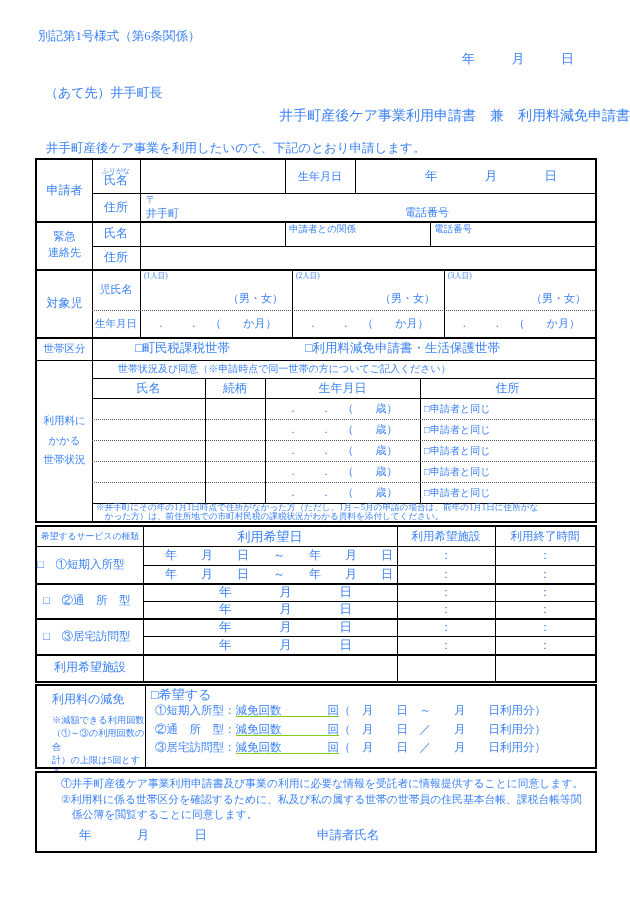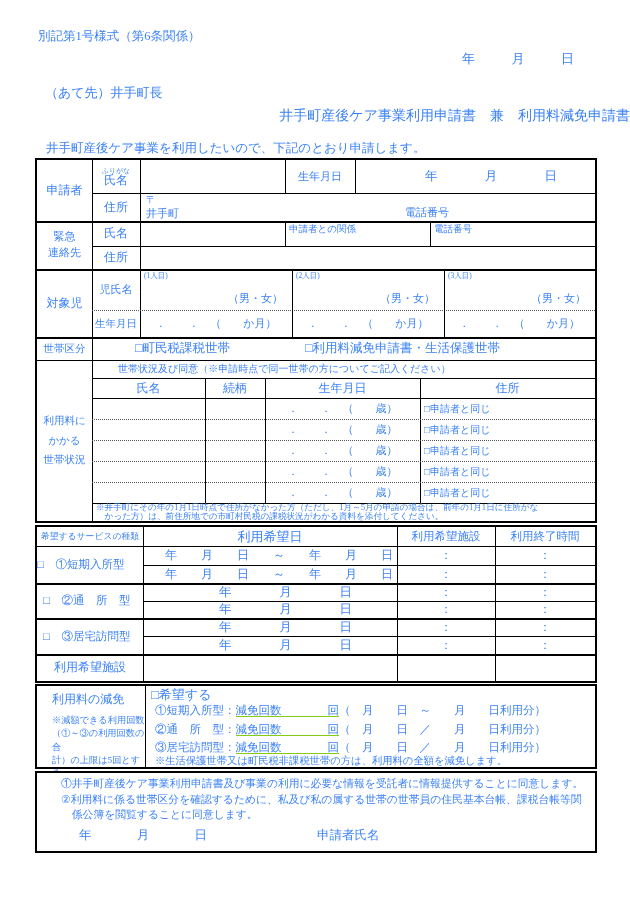--- a/index.html
+++ b/index.html
@@ -307,21 +307,20 @@
       <div class="ia" style="left:10px;top:17px;font-size:11.5px;">
         <span>①短期入所型：</span><span class="u">減免回数　　　　回</span><span>（　月　　日　～　　月　　日利用分）</span>
       </div>
       <div class="ia" style="left:10px;top:36px;font-size:11.5px;">
         <span>②通　所　型：</span><span class="u">減免回数　　　　回</span><span>（　月　　日　／　　月　　日利用分）</span>
       </div>
       <div class="ia" style="left:10px;top:54px;font-size:11.5px;">
         <span>③居宅訪問型：</span><span class="u">減免回数　　　　回</span><span>（　月　　日　／　　月　　日利用分）</span>
       </div>
 
-      <div class="ia" style="left:10px;top:68px;font-size:10.3px;">※生活保護世帯又は町民税非課税世帯の方は、利用料の全額を減免します。</div>
     </div>
   </div>
 
   <div class="tbl" style="left:35px;top:771px;width:558px;height:78px;">
     <div class="ia pre" style="left:6px;top:3px;width:546px;font-size:10.8px;line-height:15.5px;margin-left:18px;">①井手町産後ケア事業利用申請書及び事業の利用に必要な情報を受託者に情報提供することに同意します。
 ②利用料に係る世帯区分を確認するために、私及び私の属する世帯の世帯員の住民基本台帳、課税台帳等関
 　係公簿を閲覧することに同意します。</div>
     <div class="ia flexsp" style="left:42px;top:54px;width:128px;font-size:12.5px;">
       <span>年</span>
       <span>月</span>

